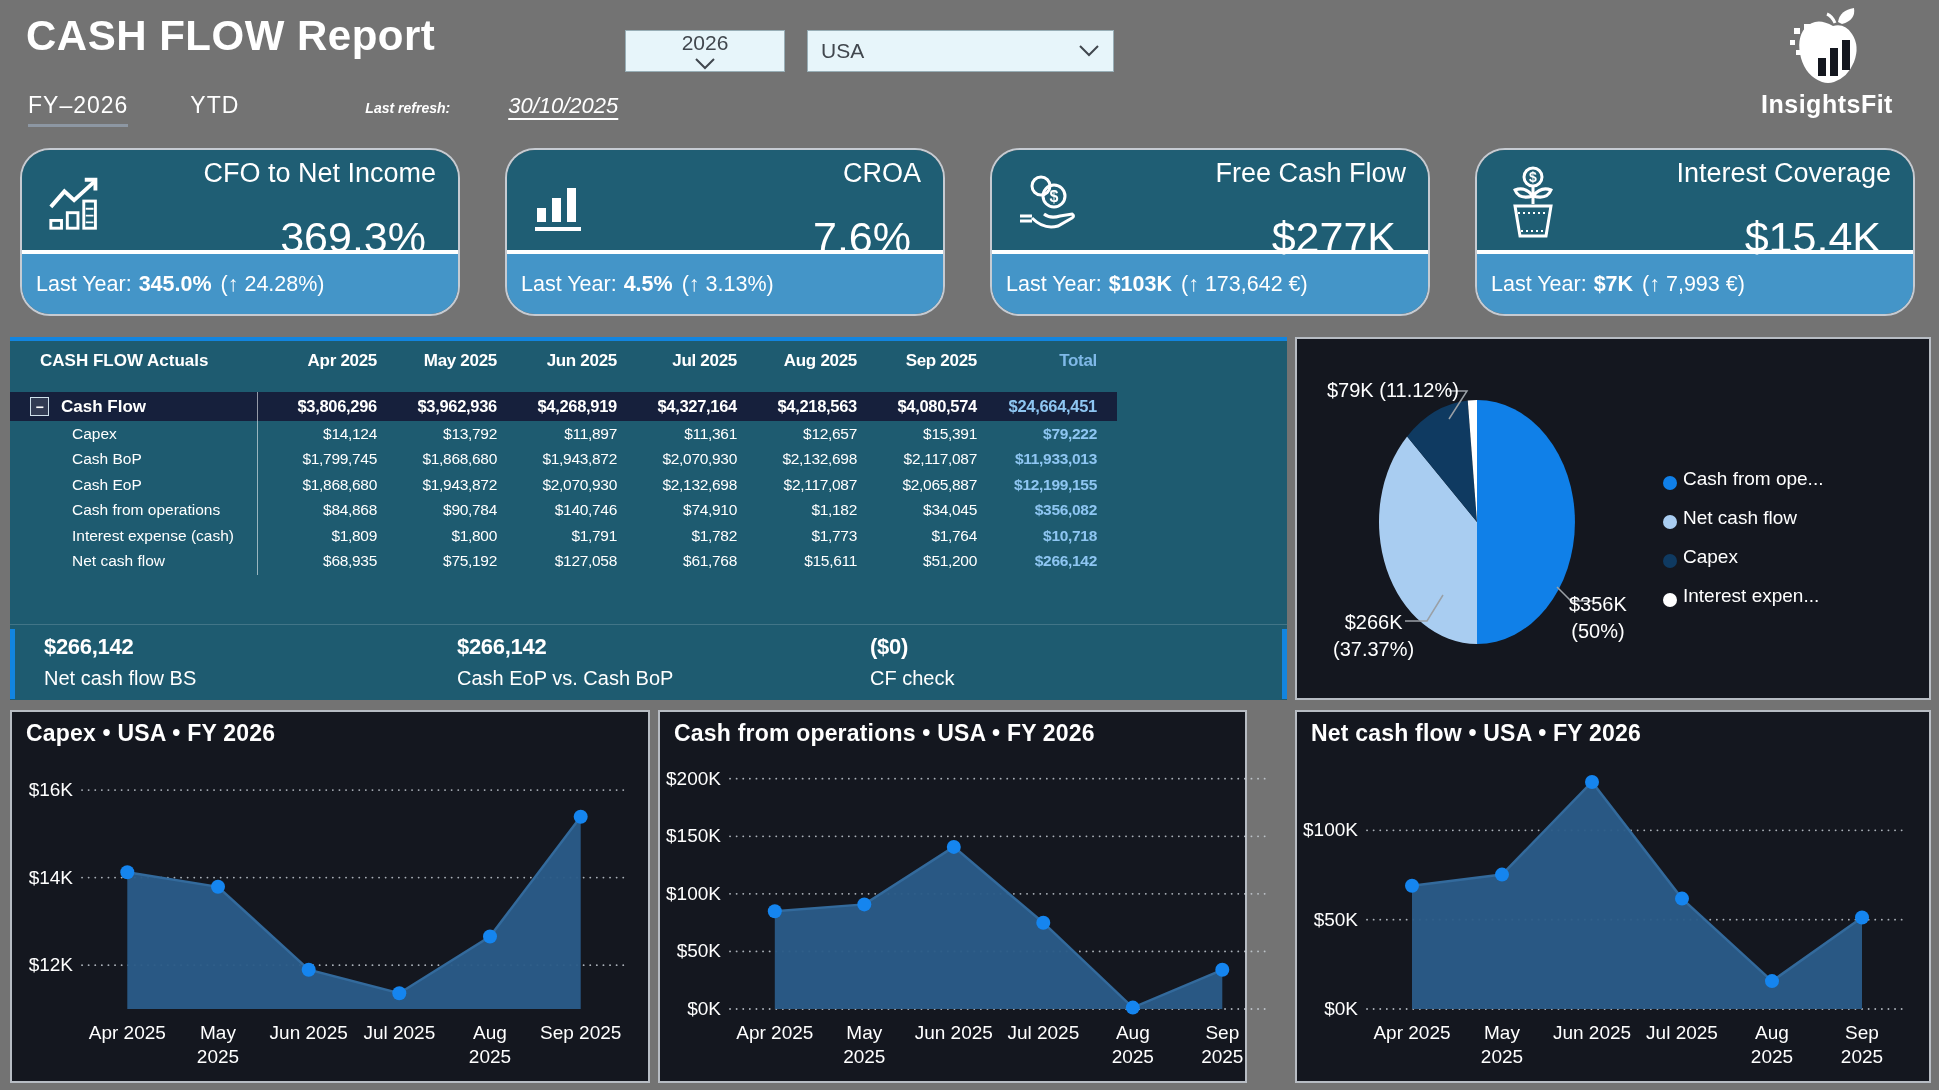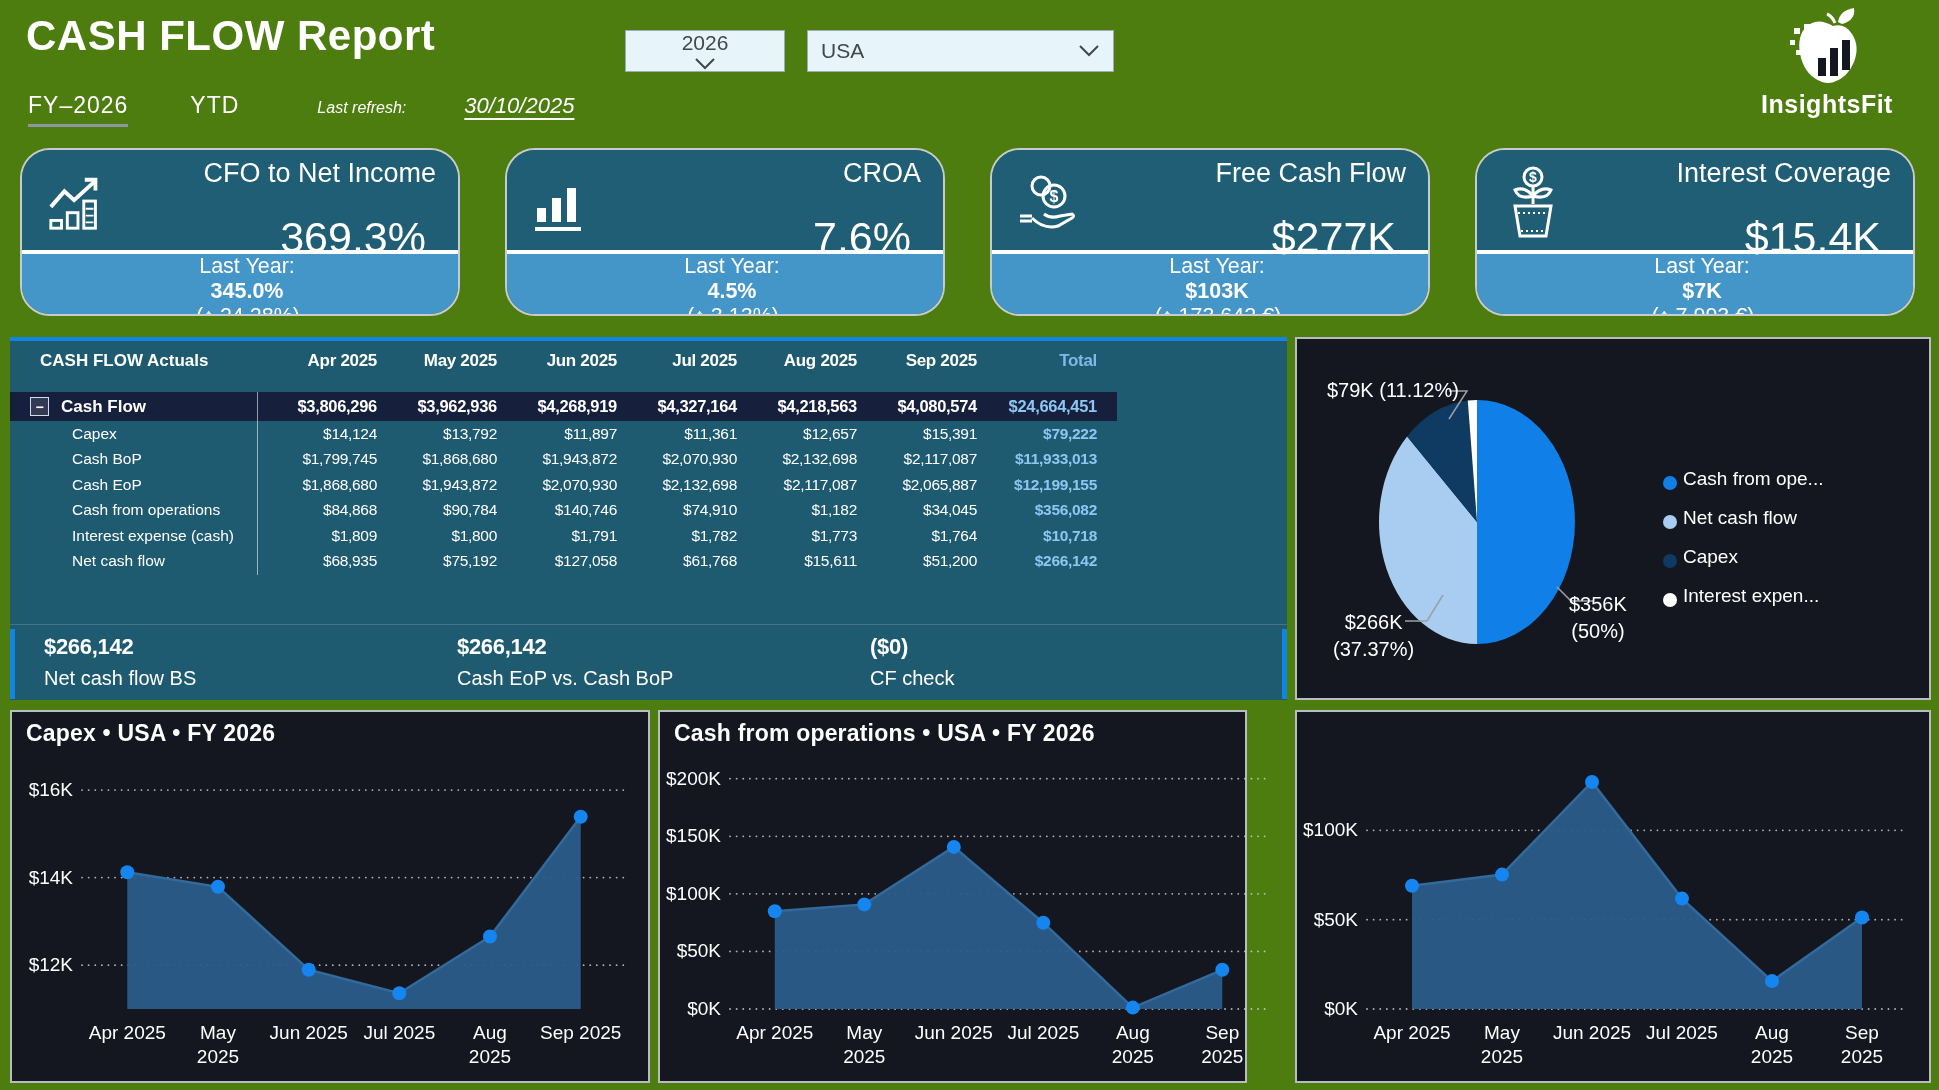--- a/index.html
+++ b/index.html
@@ -1,40 +1,40 @@
 <!DOCTYPE html>
 <html><head>
 <meta charset="utf-8">
 <style>
   html,body{margin:0;padding:0;background:#10141c;}
-  .page{position:relative;width:1939px;height:1090px;background:#4d7c0f;
+  .page{position:relative;width:1939px;height:1090px;background:#737373;
         font-family:"Liberation Sans",sans-serif;color:#fff;overflow:hidden;}
 
   
   .title{position:absolute;left:26px;top:12px;font-size:42px;font-weight:bold;letter-spacing:.5px;}
   .subrow{position:absolute;left:28px;top:92px;font-size:23px;display:flex;align-items:baseline;gap:42px;}
   .fy{letter-spacing:1px;border-bottom:3px solid #8d97a3;padding-bottom:5px;cursor:pointer;}
   .ytd{margin-left:20px;letter-spacing:1px;cursor:pointer;}
-  .refresh-label{margin-left:36px;font-style:italic;font-weight:normal;font-size:16px;}
+  .refresh-label{margin-left:84px;font-style:italic;font-weight:bold;font-size:14px;}
   .refresh-date{margin-left:16px;font-style:italic;font-size:22px;text-decoration:underline;text-underline-offset:5px;}
   .dd{position:absolute;top:30px;height:42px;background:#E7F5FA;border:1px solid #98aeb6;box-sizing:border-box;
       display:flex;align-items:center;justify-content:space-between;padding:0 13px;color:#41474e;font-size:21px;cursor:pointer;}
   .dd-year{left:625px;width:160px;flex-direction:column;}
   .dd-country{left:807px;width:307px;}
   .logo{position:absolute;left:1742px;top:6px;width:170px;text-align:center;}
   .logo-text{font-size:25px;font-weight:bold;margin-top:0px;letter-spacing:.5px;}
 
   
   .kpi{position:absolute;top:148px;width:440px;height:168px;border-radius:30px;border:2px solid #c6cbd2;
        overflow:hidden;box-sizing:border-box;}
   .kpi-top{height:100px;background:#1F5E74;position:relative;border-bottom:4px solid #fff;}
   .kpi-title{position:absolute;right:22px;top:8px;font-size:27px;}
   .kpi-value{position:absolute;right:32px;top:44px;font-size:43px;font-weight:normal;margin-top:19px;}
   .kpi-icon{position:absolute;left:24px;top:22px;}
-  .kpi-bottom{height:60px;background:#4495C8;display:flex;align-items:center;padding-left:14px;font-size:21.5px;flex-direction:column;}
+  .kpi-bottom{height:60px;background:#4495C8;display:flex;align-items:center;padding-left:14px;font-size:21.5px;}
   .kpi-bottom b{margin:0 7px;}
   .kpi-bottom .delta{margin-left:2px;}
 
   
   .table-panel{position:absolute;left:10px;top:337px;width:1277px;height:363px;background:#1E5B70;}
   .table-accent{position:absolute;left:0;top:0;width:100%;height:4px;background:#1285E0;}
   .thead{position:absolute;top:14px;left:0;display:flex;font-weight:bold;font-size:17px;width:1107px;}
   .c-label{width:247px;box-sizing:border-box;padding-left:30px;}
   .c-val{width:120px;text-align:right;letter-spacing:-.3px;}
   .c-total{color:#7FB9E8;}
@@ -402,20 +402,21 @@
         <text x="204.3" y="307" text-anchor="middle" fill="#fff" font-size="19" font-family="Liberation Sans,sans-serif">2025</text>
         <text x="293.8" y="283" text-anchor="middle" fill="#fff" font-size="19" font-family="Liberation Sans,sans-serif">Jun 2025</text>
         <text x="383.3" y="283" text-anchor="middle" fill="#fff" font-size="19" font-family="Liberation Sans,sans-serif">Jul 2025</text>
         <text x="472.8" y="283" text-anchor="middle" fill="#fff" font-size="19" font-family="Liberation Sans,sans-serif">Aug</text>
         <text x="472.8" y="307" text-anchor="middle" fill="#fff" font-size="19" font-family="Liberation Sans,sans-serif">2025</text>
         <text x="562.3" y="283" text-anchor="middle" fill="#fff" font-size="19" font-family="Liberation Sans,sans-serif">Sep</text>
         <text x="562.3" y="307" text-anchor="middle" fill="#fff" font-size="19" font-family="Liberation Sans,sans-serif">2025</text>
       </svg>
   </div>
   <div class="panel chart-panel" id="cp3">
+    <div class="chart-title">Net cash flow • USA • FY 2026</div>
     <svg class="chart" id="chart3" width="630" height="325">
         <line x1="70" y1="253.0" x2="610" y2="253.0" stroke="#cfd6dd" stroke-width="1.8" stroke-dasharray="0.1 6.5" stroke-linecap="round" opacity="0.8"></line>
         <text x="61" y="259" text-anchor="end" fill="#fff" font-size="19" font-family="Liberation Sans,sans-serif">$0K</text>
         <line x1="70" y1="163.7" x2="610" y2="163.7" stroke="#cfd6dd" stroke-width="1.8" stroke-dasharray="0.1 6.5" stroke-linecap="round" opacity="0.8"></line>
         <text x="61" y="169.7" text-anchor="end" fill="#fff" font-size="19" font-family="Liberation Sans,sans-serif">$50K</text>
         <line x1="70" y1="74.3" x2="610" y2="74.3" stroke="#cfd6dd" stroke-width="1.8" stroke-dasharray="0.1 6.5" stroke-linecap="round" opacity="0.8"></line>
         <text x="61" y="80.3" text-anchor="end" fill="#fff" font-size="19" font-family="Liberation Sans,sans-serif">$100K</text>
         <path d="M 115.0,253 L 115.0,129.8 L 205.0,118.6 L 295.0,26.0 L 385.0,142.6 L 475.0,225.1 L 565.0,161.5 L 565.0,253 Z" fill="#2B5C88" opacity="0.96"></path>
         <polyline points="115.0,129.8 205.0,118.6 295.0,26.0 385.0,142.6 475.0,225.1 565.0,161.5" fill="none" stroke="#336A9C" stroke-width="2.5"></polyline>
         <circle cx="115.0" cy="129.8" r="7" fill="#1585EF"></circle>

